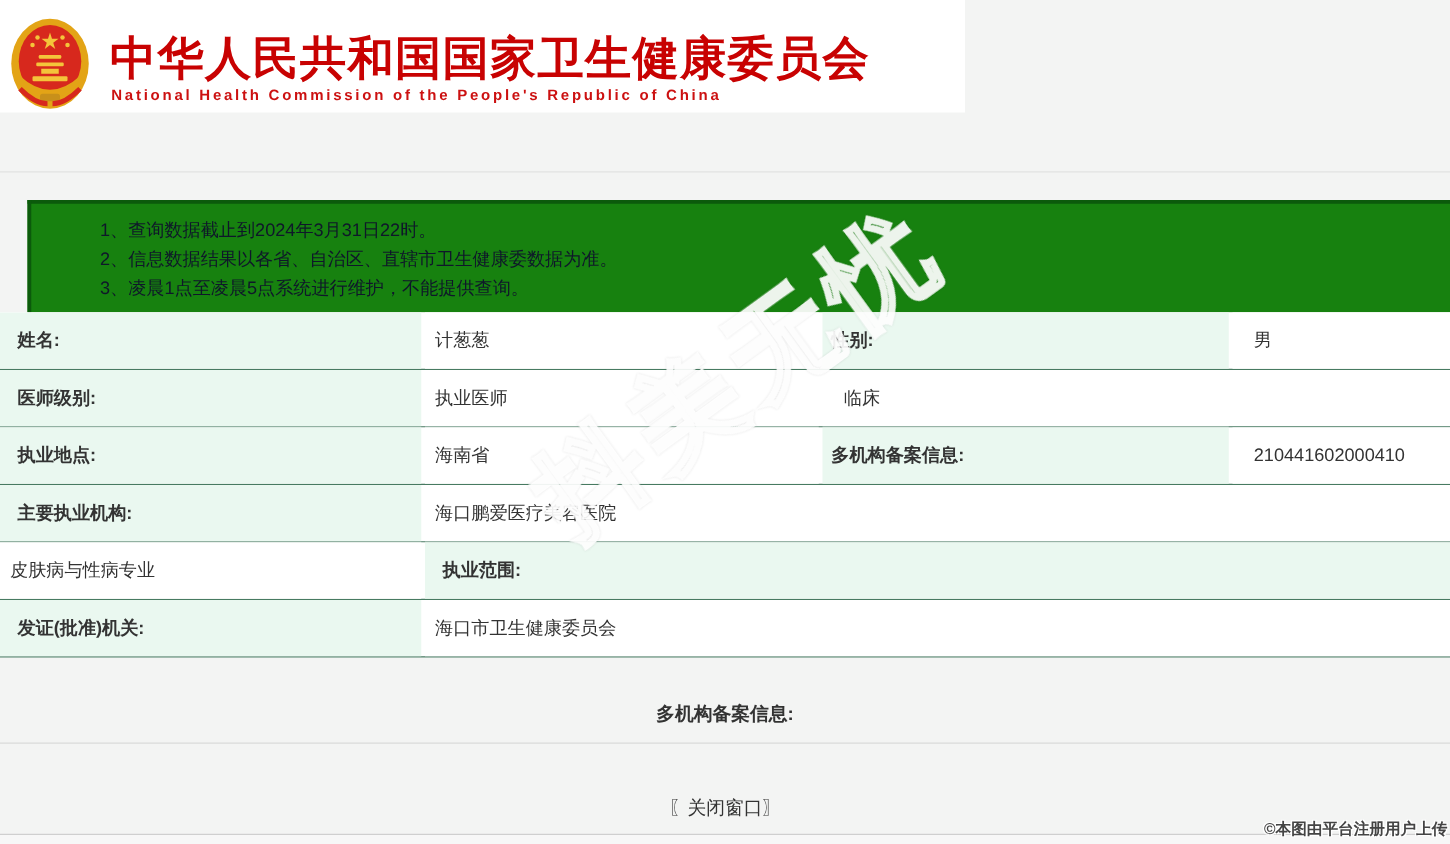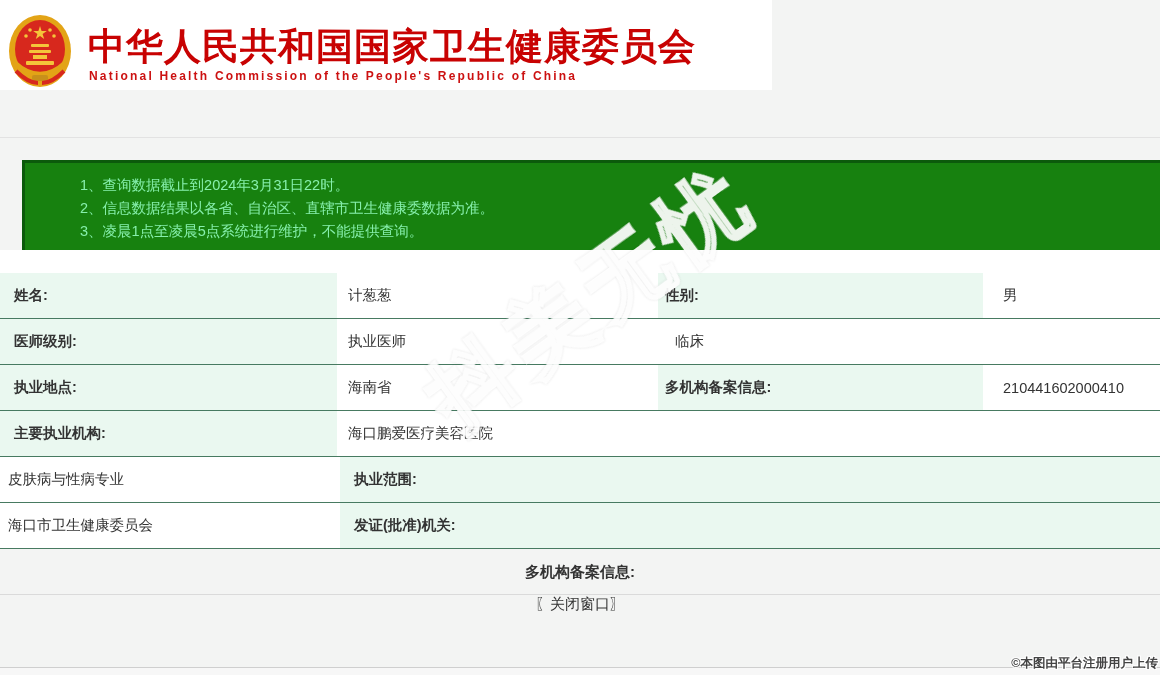--- a/index.html
+++ b/index.html
@@ -18,42 +18,42 @@
   }
   .title-en{
     position:absolute;left:89px;top:69px;width:680px;
     font-size:12px;font-weight:700;color:#cc1111;letter-spacing:2.2px;white-space:nowrap;
   }
   .header-line{position:absolute;left:0;top:137px;width:1160px;height:0;border-top:1px solid #e2e2e2;}
   
   .notice{
     position:absolute;left:22px;top:160px;width:1138px;height:90px;box-sizing:border-box;
     background:#17810f;border-top:3px solid #0b5a0b;border-left:3px solid #0b5a0b;
-    color:#86efac;font-size:14.5px;line-height:23px;padding-top:11px;padding-left:55px;
+    color:#0f172a;font-size:14.5px;line-height:23px;padding-top:11px;padding-left:55px;
   }
   
-  .content{position:absolute;left:0;top:250px;width:1160px;background:#ffffff;padding-top:23px;}
+  .content{position:absolute;left:0;top:250px;width:1160px;background:#ffffff;}
   .t-row{
     display:grid;grid-template-columns:337px 315px 325px 1fr;gap:3px;
     background:#ffffff;border-bottom:1px solid #477a61;height:45px;align-items:stretch;
   }
   .t-row.span{grid-template-columns:337px 1fr;}
   .cell{display:flex;align-items:center;font-size:14.5px;background:#ffffff;}
   .cell-label{background:#eaf8f0;font-weight:700;padding-left:14px;}
   .cell-label.l2{padding-left:7px;}
   .cell-value{padding-left:8px;}
   .cell-value.v2{padding-left:17px;}
   .cell-value.bold{font-weight:400;}
   
   .bottom{position:absolute;left:0;top:549px;width:1160px;height:126px;}
   .multi-org{
     height:45px;line-height:45px;text-align:center;font-size:15px;font-weight:700;
     border-bottom:1px solid #dadada;
   }
-  .close-link{text-align:center;font-size:15px;color:#333;cursor:pointer;}
+  .close-link{margin-top:42px;text-align:center;font-size:15px;color:#333;cursor:pointer;}
   .footer-edge{position:absolute;left:0;top:667px;width:1160px;height:8px;background:#f7f7f7;border-top:1px solid #cfcfcf;}
   
   .watermark{
     position:absolute;left:440px;top:352px;z-index:6;pointer-events:none;
     font-size:84px;font-weight:700;letter-spacing:10px;white-space:nowrap;
     color:transparent;-webkit-text-stroke:3px rgba(255,255,255,.92);
     transform:rotate(-36deg);transform-origin:0 50%;
     filter:drop-shadow(0 0 1px rgba(0,0,0,.13));
   }
   .copyright{
@@ -116,22 +116,22 @@
     </div>
     <div class="t-row span">
       <div class="cell cell-label">主要执业机构:</div>
       <div class="cell cell-value">海口鹏爱医疗美容医院</div>
     </div>
     <div class="t-row span">
       <div class="cell cell-value">皮肤病与性病专业</div>
       <div class="cell cell-label">执业范围:</div>
     </div>
     <div class="t-row span">
+      <div class="cell cell-label">发证(批准)机关:</div>
       <div class="cell cell-value">海口市卫生健康委员会</div>
-      <div class="cell cell-label">发证(批准)机关:</div>
     </div>
   </div>
 
   <div class="bottom">
     <div class="multi-org">多机构备案信息:</div>
     <div class="close-link">〖关闭窗口〗</div>
   </div>
   <div class="footer-edge"></div>
 
   <div class="watermark">抖美无忧</div>

